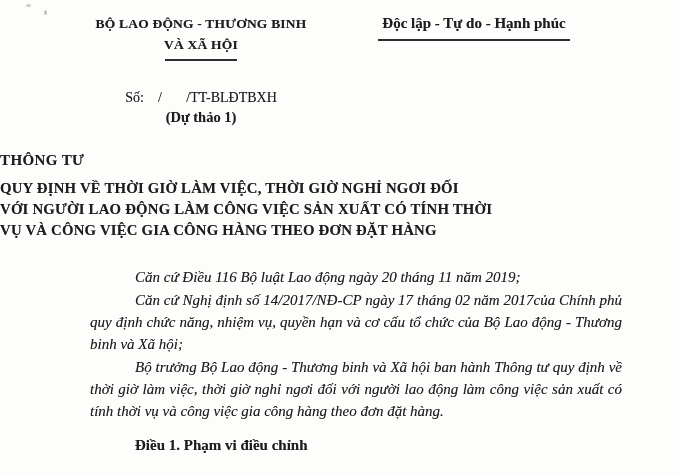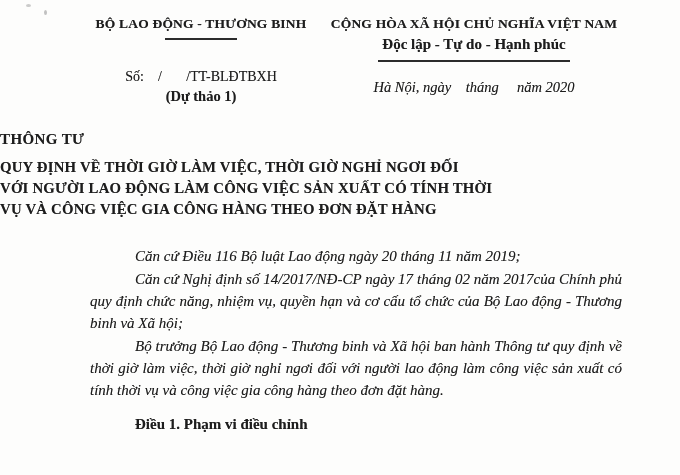--- a/index.html
+++ b/index.html
@@ -53,30 +53,29 @@
 
 <div class="page">
 
   <span class="speck s1"></span>
   <span class="speck s2"></span>
 
   <div class="header">
 
     <div class="header-left">
       <div class="org-line">BỘ LAO ĐỘNG - THƯƠNG BINH</div>
+      <div class="org-line">VÀ XÃ HỘI</div>
       <hr class="rule rule-left">
       <div class="doc-number">Số:    /       /TT-BLĐTBXH</div>
       <div class="draft">(Dự thảo 1)</div>
     </div>
 
     <div class="header-right">
-      <div class="nat-line1">CỘNG HÒA XÃ HỘI CHỦ NGHĨA VIỆT NAM</div>
       <div class="nat-line2">Độc lập - Tự do - Hạnh phúc</div>
       <hr class="rule rule-right">
-      <div class="date-line">Hà Nội, ngày    tháng     năm 2020</div>
     </div>
 
   </div>
 
   <div class="title-block">
     <div class="doc-type">THÔNG TƯ</div>
     <div class="subject">
       <div>QUY ĐỊNH VỀ THỜI GIỜ LÀM VIỆC, THỜI GIỜ NGHỈ NGƠI ĐỐI</div>
       <div>VỚI NGƯỜI LAO ĐỘNG LÀM CÔNG VIỆC SẢN XUẤT CÓ TÍNH THỜI</div>
       <div>VỤ VÀ CÔNG VIỆC GIA CÔNG HÀNG THEO ĐƠN ĐẶT HÀNG</div>

